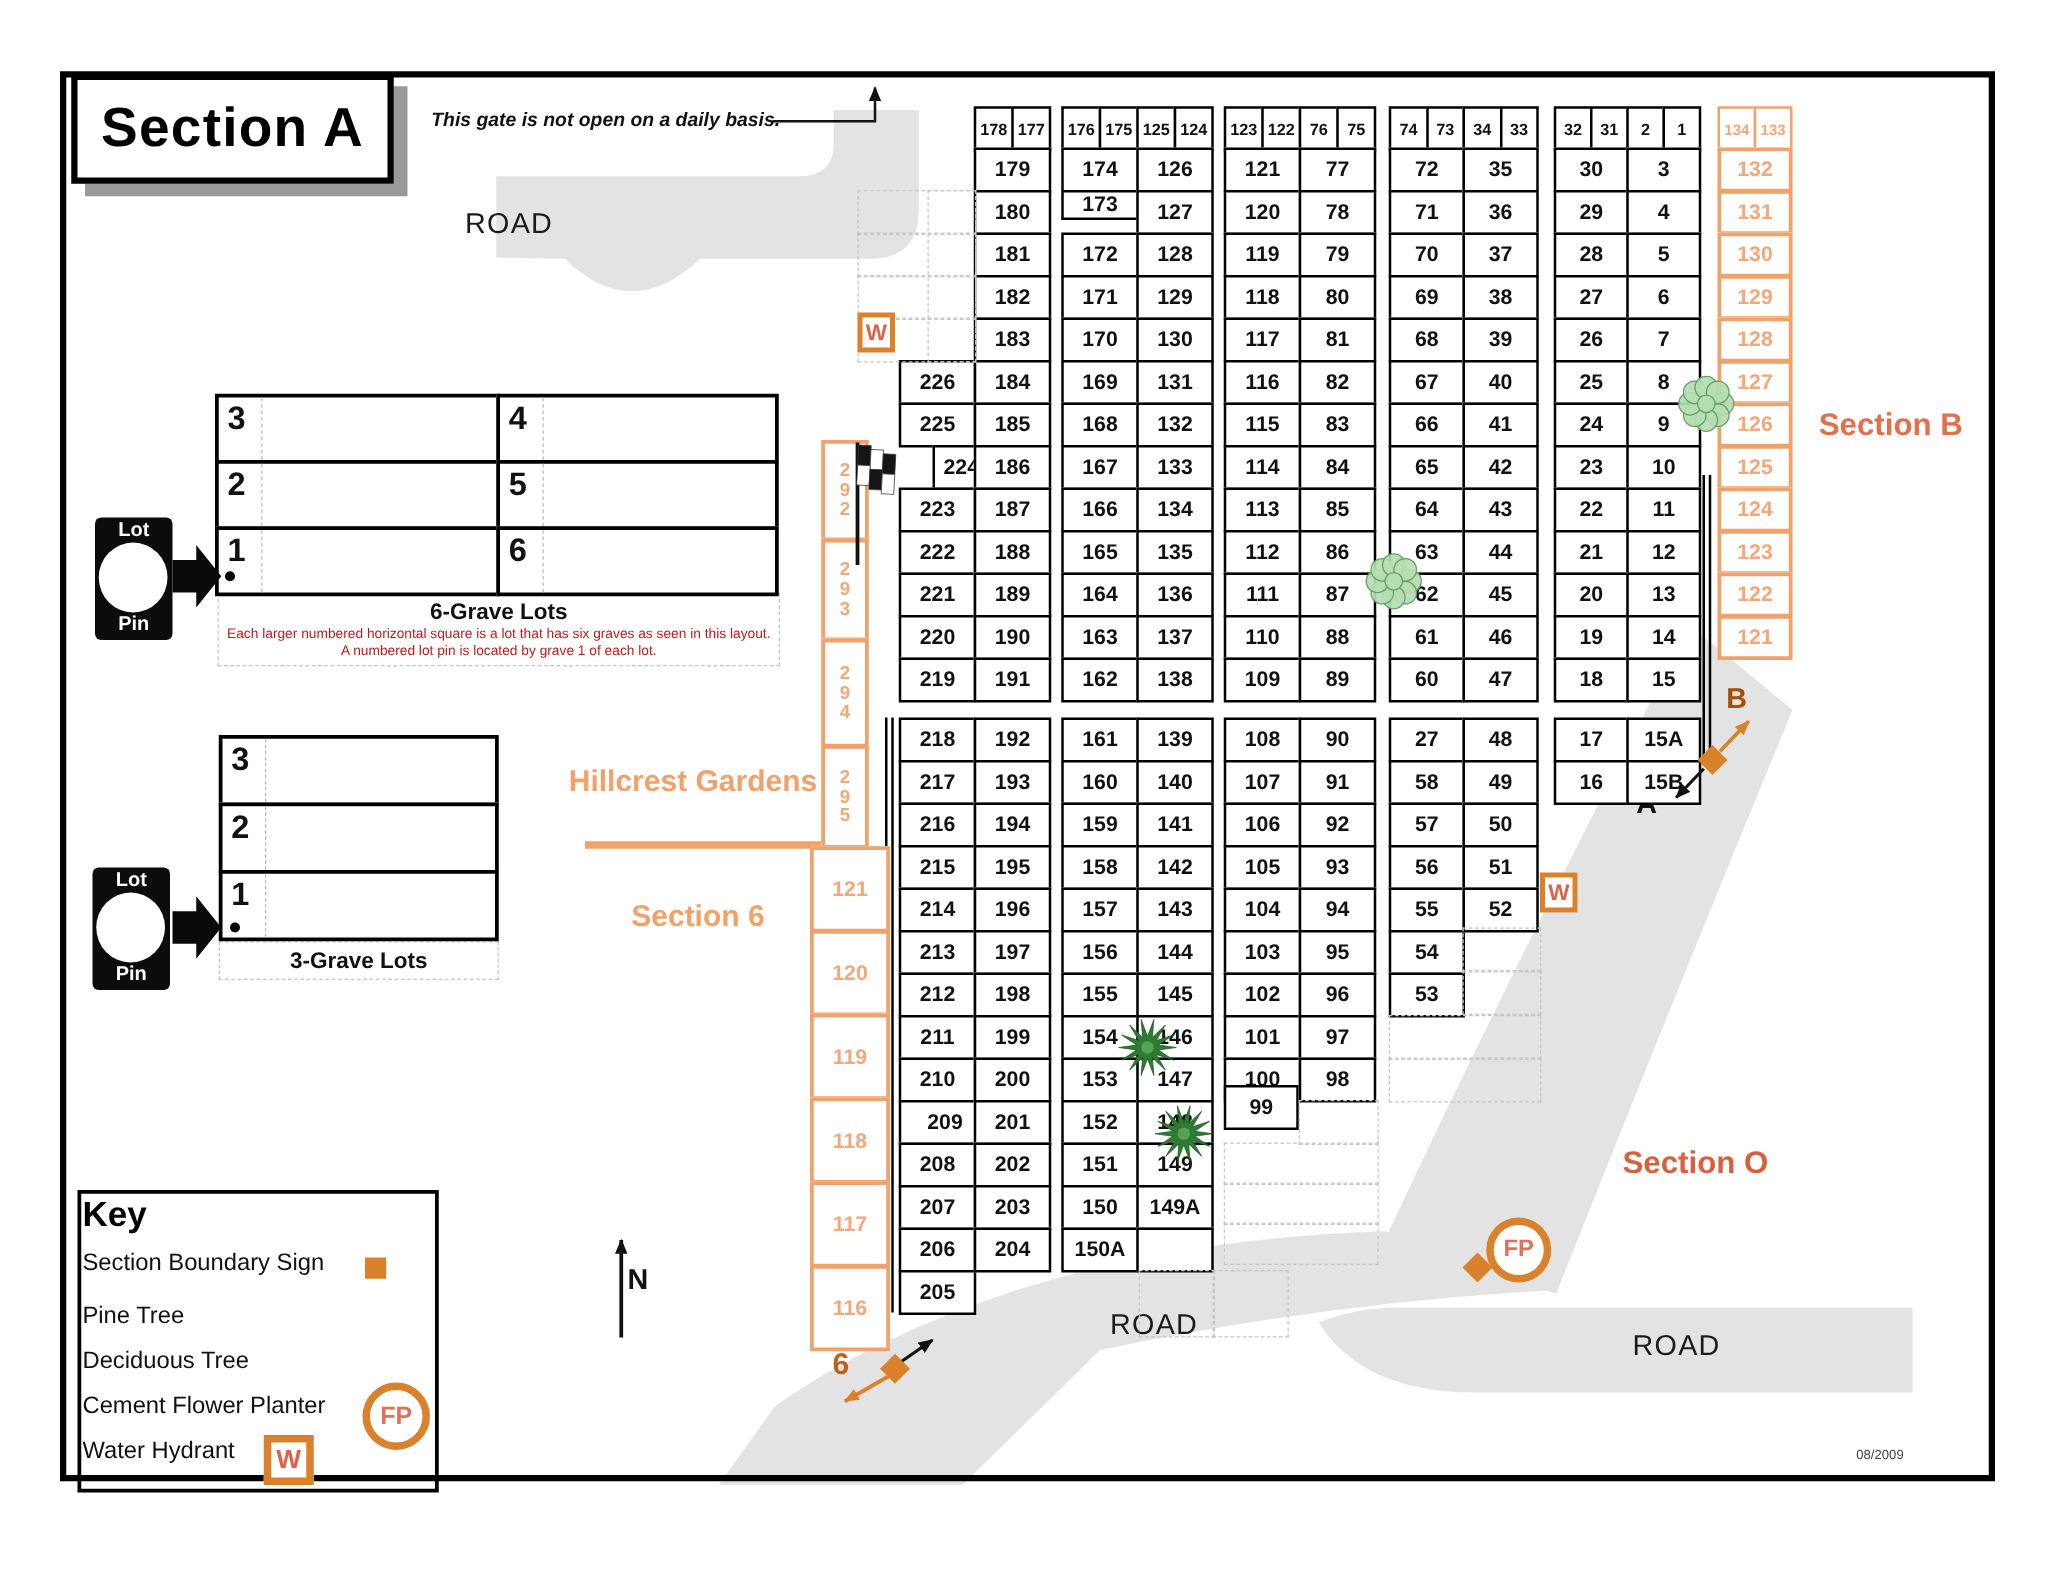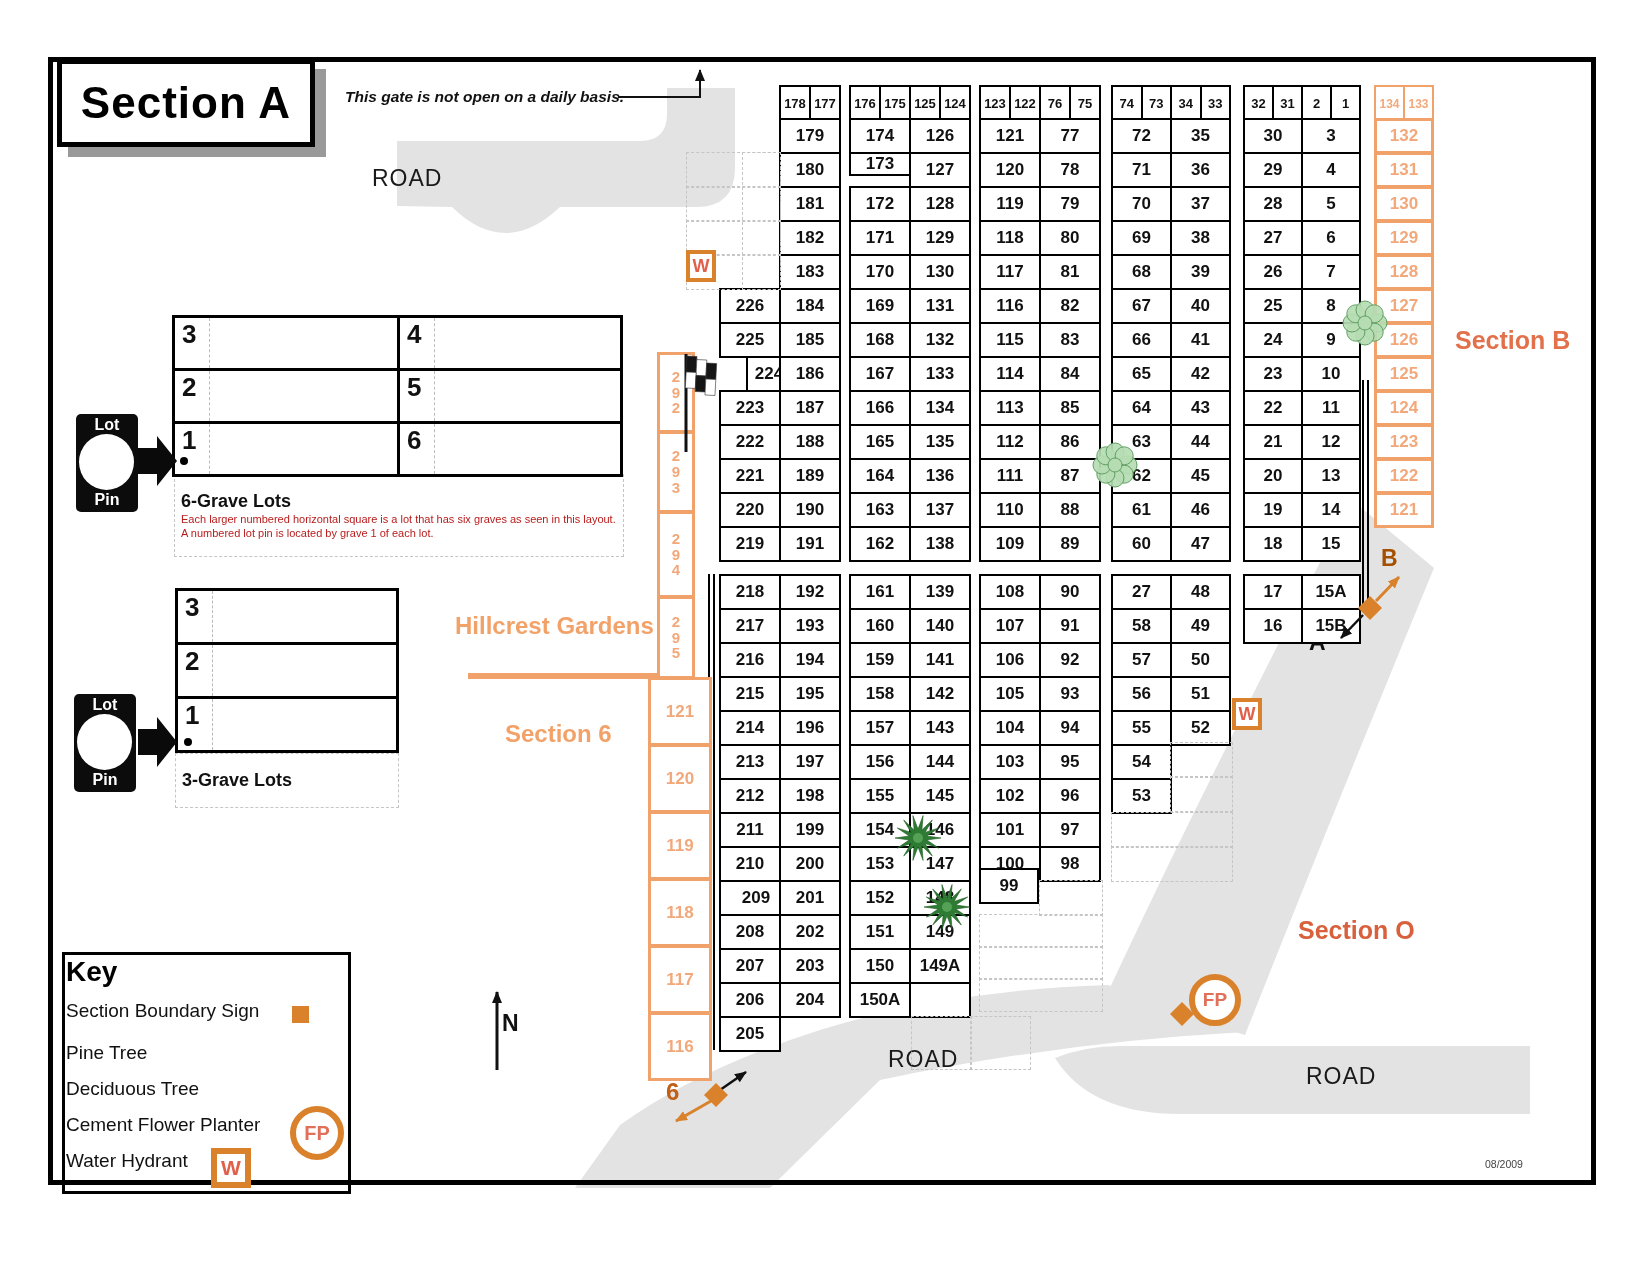--- a/index.html
+++ b/index.html
@@ -12,21 +12,21 @@
   .vtext{font-size:15px;line-height:1.05;word-break:break-all;white-space:normal;text-align:center;padding:0 10px}
   .dashed{position:absolute;border:1px dashed #c5c5c5}
   .dline{position:absolute;width:2px;background:#000}
   .lbl{position:absolute;font-weight:bold;white-space:nowrap}
   .road-lbl{position:absolute;font-size:23px;color:#1a1a1a;letter-spacing:1px;white-space:nowrap}
   .title-box{position:absolute;left:57px;top:59px;width:248px;height:78px;background:#fff;border:5px solid #000;box-shadow:11px 10px 0 #999;display:flex;align-items:center;justify-content:center;font-size:44px;font-weight:800;letter-spacing:1px;color:#000}
   .gate-note{position:absolute;left:345px;top:88px;font-size:15.5px;font-style:italic;font-weight:bold;color:#111;white-space:nowrap}
   .gcell{position:absolute;box-sizing:border-box;border:3px solid #000;background:#fff;font-size:26px;font-weight:bold;color:#111;padding:1px 0 0 7px}
   .gvline{position:absolute;left:34px;top:0;bottom:0;border-left:1px dashed #bbb}
   .pin-dot{position:absolute;width:8px;height:8px;border-radius:50%;background:#000;z-index:5}
-  .cap{position:absolute;text-align:left;border:1px dashed #c5c5c5;padding:16px 6px;box-sizing:border-box;background:transparent}
+  .cap{position:absolute;text-align:center;border:1px dashed #c5c5c5;padding:4px 6px;box-sizing:border-box;background:transparent}
   .cap-title{font-size:18px;font-weight:bold;color:#111}
   .cap-text{font-size:11px;line-height:1.28;color:#b91c1c}
   .pin-box{position:absolute;width:62px;height:98px;background:#0c0c0c;border-radius:5px;color:#fff;font-weight:bold;font-size:16px;text-align:center}
   .pin-top{position:relative;z-index:2;padding-top:2px}
   .pin-bottom{position:absolute;bottom:3px;width:100%;z-index:2}
   .pin-circle{position:absolute;left:3px;top:20px;width:55px;height:56px;background:#fff;border-radius:50%;z-index:1}
   .key-box{position:absolute;left:62px;top:952px;width:283px;height:236px;border:3px solid #000;background:#fff}
   .key-title{position:absolute;left:66px;top:956px;font-size:28px;font-weight:bold;color:#000}
   .key-item{position:absolute;font-size:19px;color:#111;white-space:nowrap}
   .key-square{position:absolute;left:292px;top:1006px;width:17px;height:17px;background:#d9822b}

